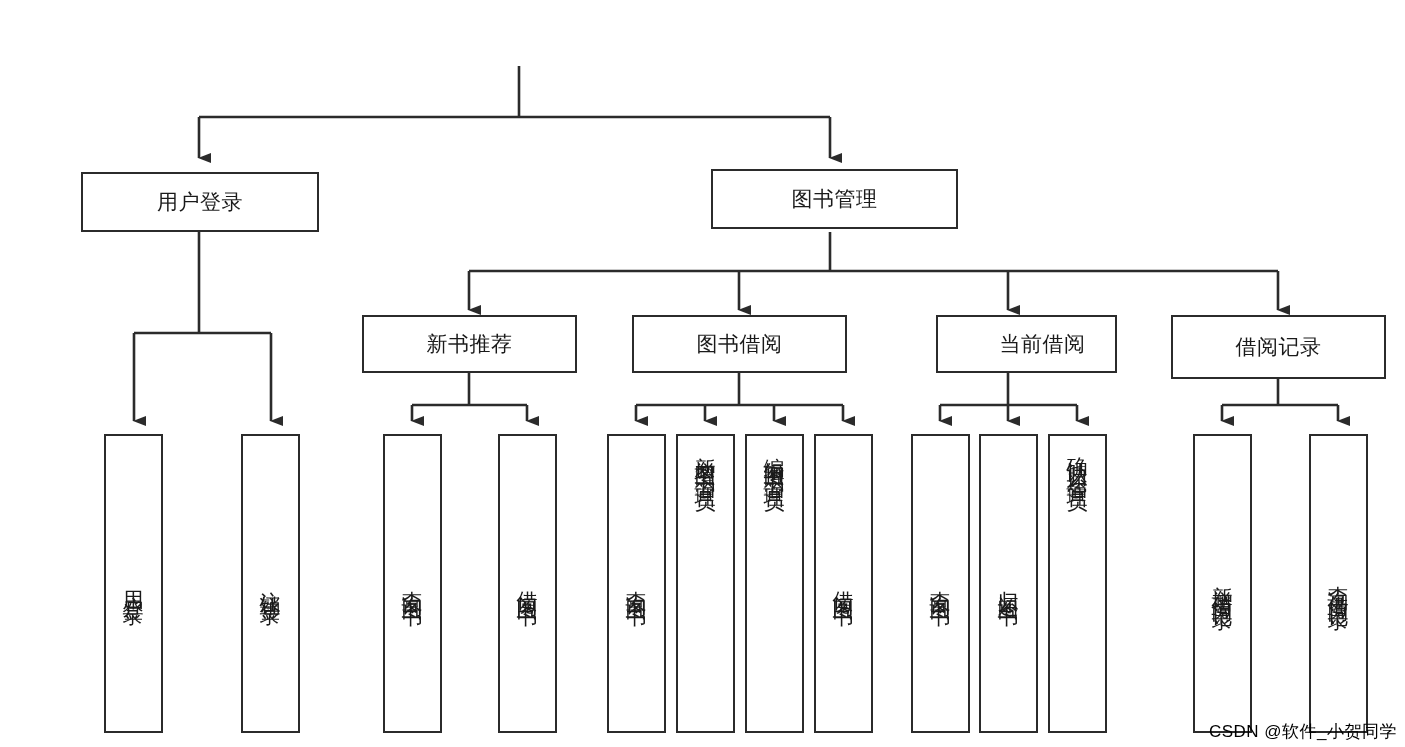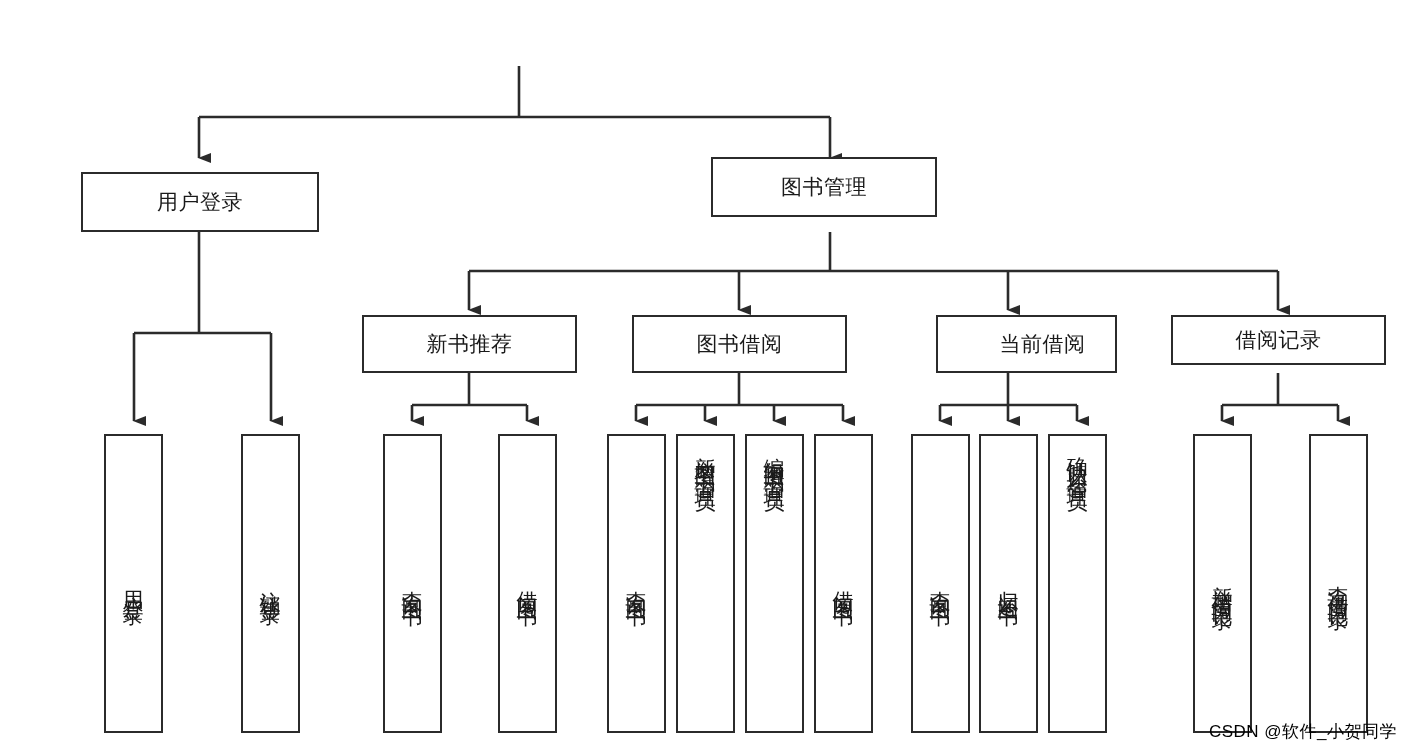--- a/index.html
+++ b/index.html
@@ -124,34 +124,34 @@
       <path d="M1222,405 L1338,405"></path>
       <path d="M1222,405 L1222,421" marker-end="url(#arrowhead)"></path>
       <path d="M1338,405 L1338,421" marker-end="url(#arrowhead)"></path>
     </g>
   </svg>
 
 
   <div class="node node-h" style="left:81px; top:172px; width:238px; height:60px;">
     <span class="label">用户登录</span>
   </div>
-  <div class="node node-h" style="left:711px; top:157px; width:226px; height:60px;">
+  <div class="node node-h" style="left:711px; top:169px; width:247px; height:60px;">
     <span class="label">图书管理</span>
   </div>
 
   <div class="node node-h" style="left:362px; top:315px; width:215px; height:58px;">
     <span class="label">新书推荐</span>
   </div>
   <div class="node node-h" style="left:632px; top:315px; width:215px; height:58px;text-align:right;">
     <span class="label">图书借阅</span>
   </div>
   <div class="node node-h" style="left:936px; top:315px; width:181px; height:58px;padding-left:32px;">
     <span class="label">当前借阅</span>
   </div>
-  <div class="node node-h" style="left:1171px; top:315px; width:215px; height:50px;">
+  <div class="node node-h" style="left:1171px; top:315px; width:215px; height:64px;">
     <span class="label">借阅记录</span>
   </div>
 
   <div class="node node-v" style="left:104px; top:434px; width:59px; height:299px;">
     <span class="label">用户登录</span>
   </div>
   <div class="node node-v" style="left:241px; top:434px; width:59px; height:299px;">
     <span class="label">注销登录</span>
   </div>
 

